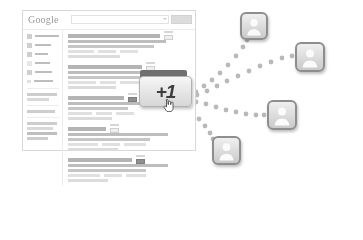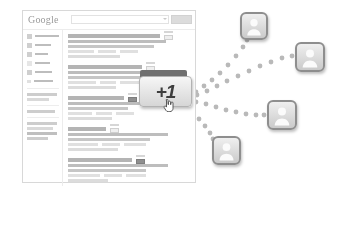--- a/index.html
+++ b/index.html
@@ -1,21 +1,21 @@
 <!DOCTYPE html>
 <html><head>
 <meta charset="utf-8">
 <style>
   html,body{margin:0;padding:0;background:#ffffff;}
   body{width:363px;height:202px;overflow:hidden;
        font-family:"Liberation Sans",sans-serif;}
   #stage{position:relative;width:363px;height:202px;background:#fff;}
 
   
-  #browser{position:absolute;left:22px;top:10px;width:174px;height:173px;
+  #browser{position:absolute;left:22px;top:10px;width:174px;height:141px;
            background:#fff;border:1px solid #d8d8d8;box-sizing:border-box;}
 
   #topbar{position:absolute;left:0;top:0;width:100%;height:19px;
           border-bottom:1px solid #ececec;box-sizing:border-box;}
   #logo{position:absolute;left:5px;top:3px;font-family:"Liberation Serif",serif;
         font-size:10px;color:#9a9a9a;letter-spacing:.2px;line-height:12px;}
   #searchbox{position:absolute;left:48px;top:4px;width:98px;height:9px;
              background:#fff;border:1px solid #e2e2e2;box-sizing:border-box;}
   #carat{position:absolute;left:140px;top:7px;width:0;height:0;
          border-left:2px solid transparent;border-right:2px solid transparent;

